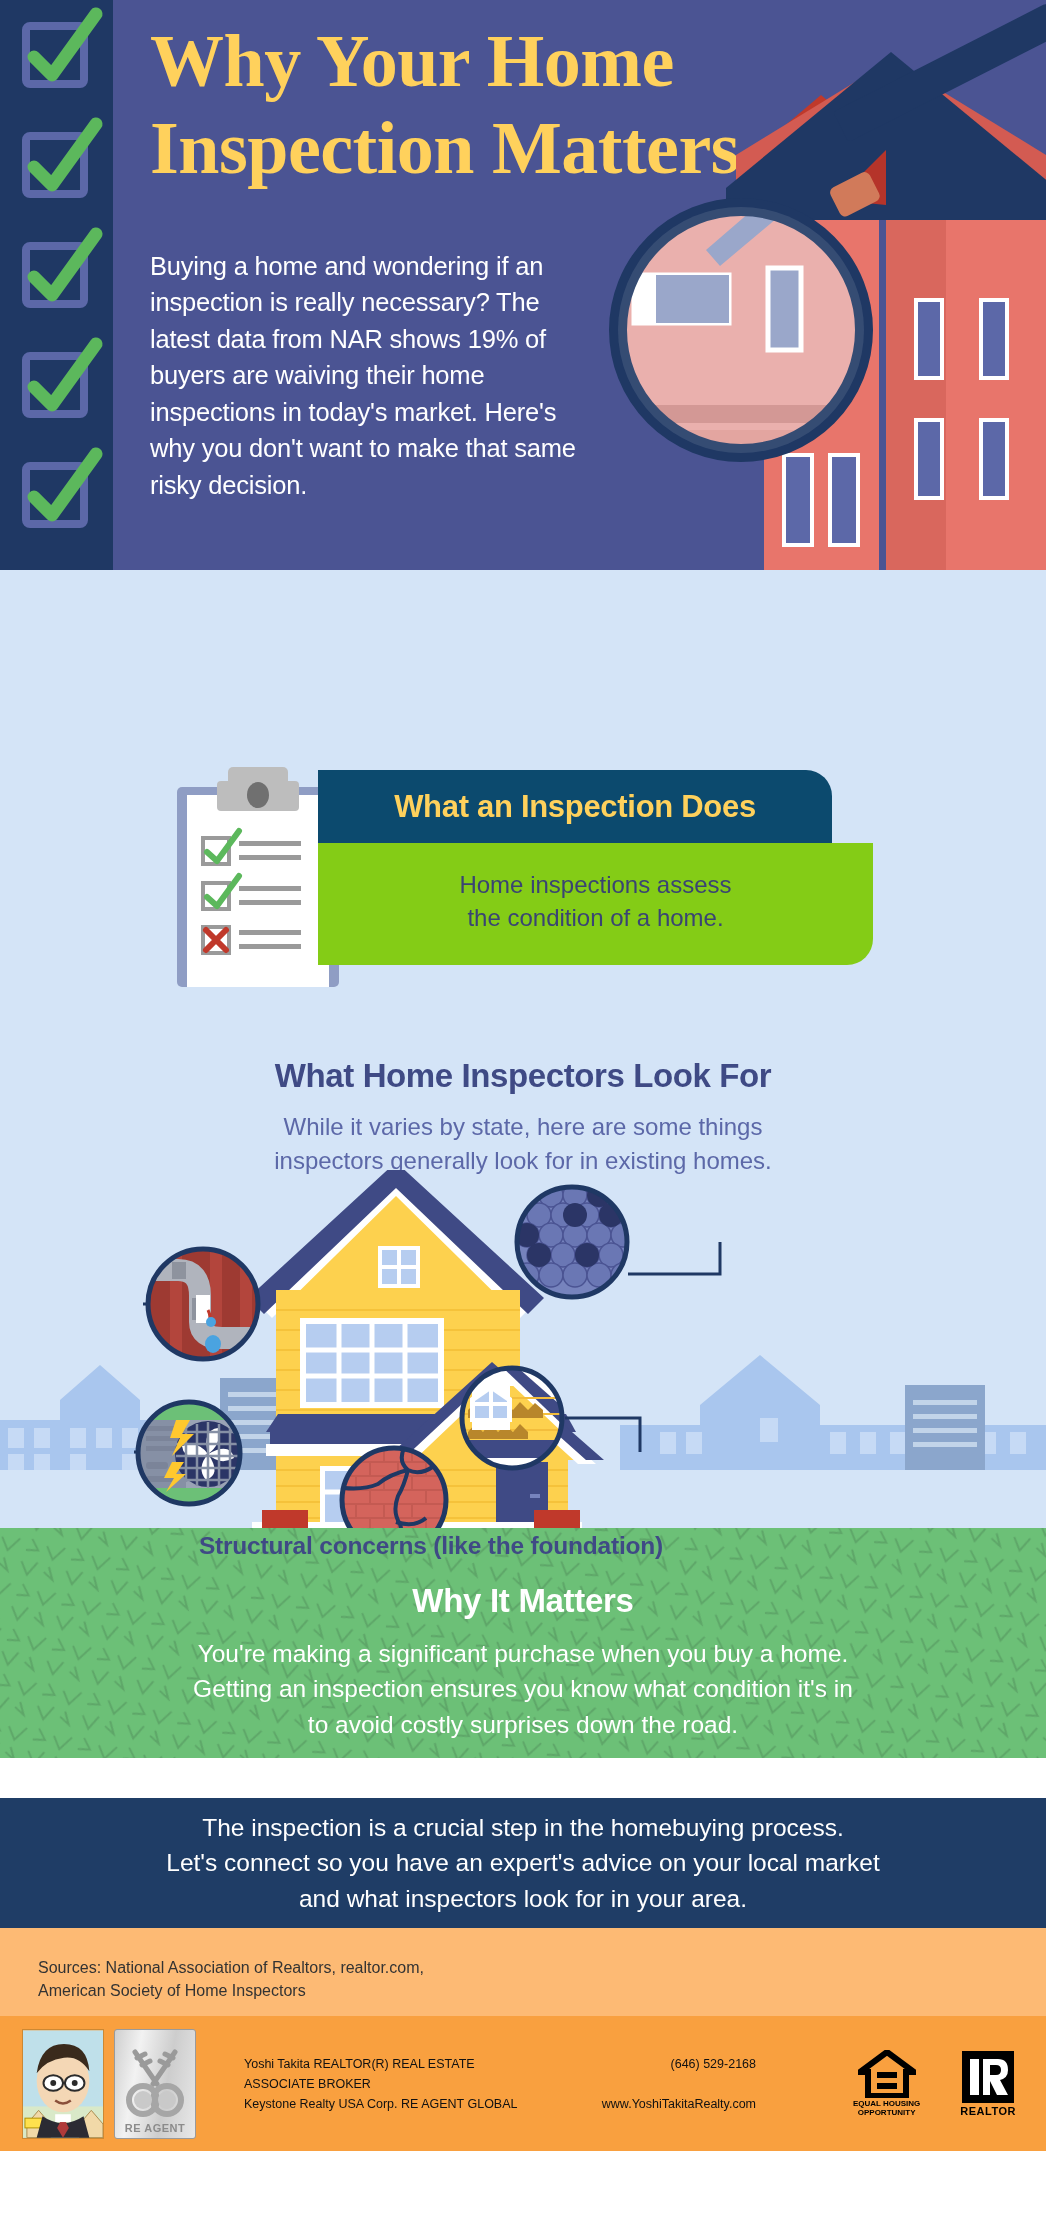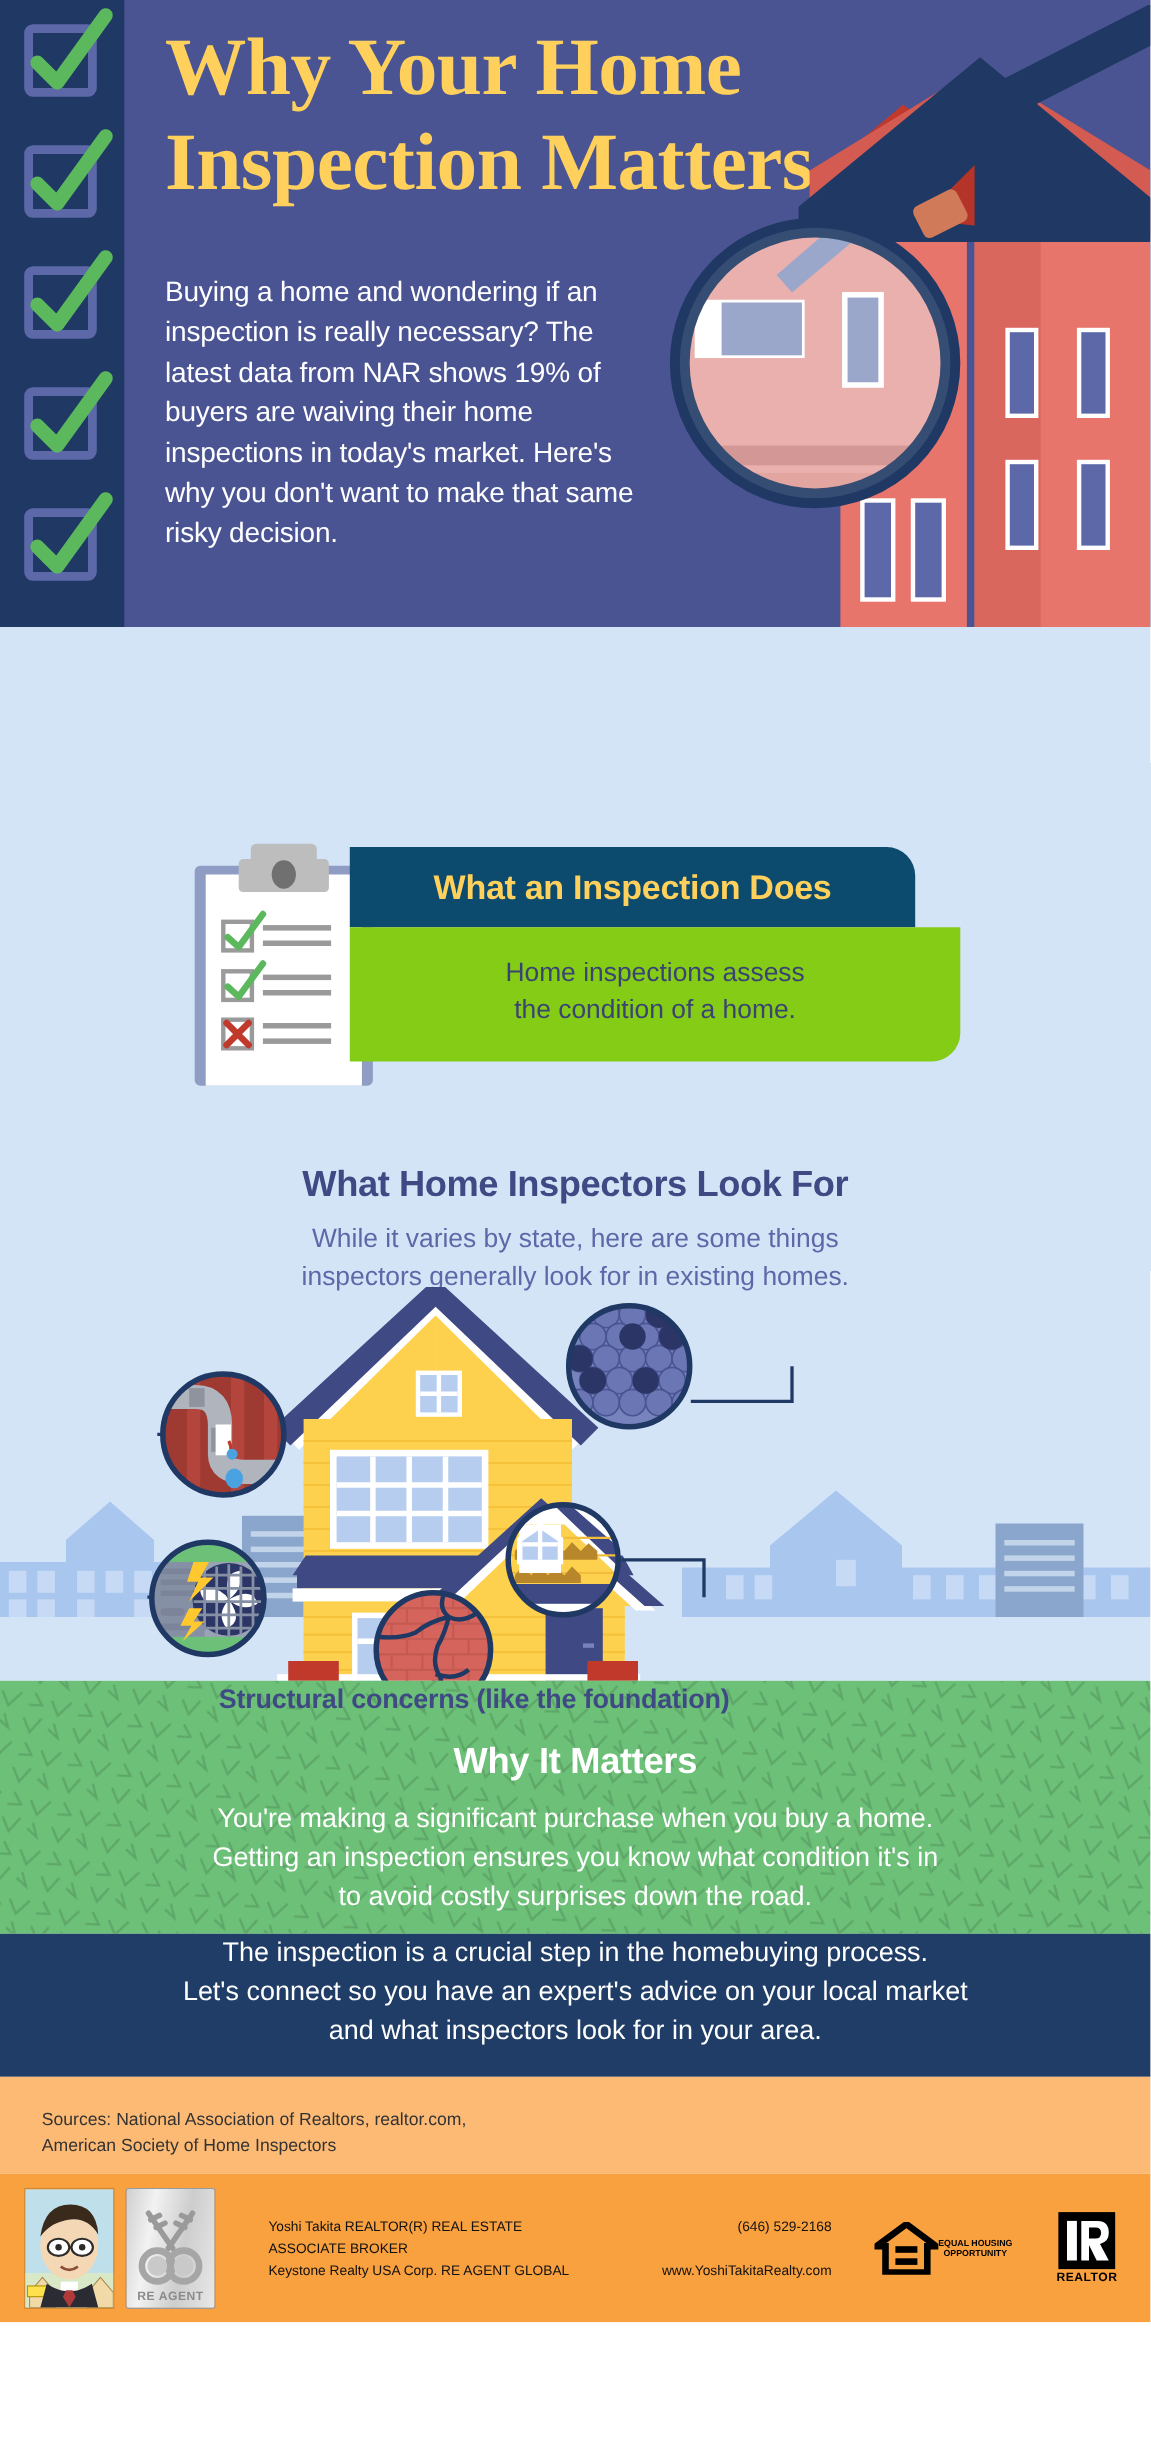--- a/index.html
+++ b/index.html
@@ -87,21 +87,21 @@
   }
   .why-body {
     position:absolute; left:0; top:108px; width:1046px; text-align:center;
     font-size:24.5px; line-height:1.44; color:#ffffff;
   }
 
   
   .cta {
     position:relative; width:1046px; height:130px;
     background:#1f3d66; display:flex; flex-direction:column;
-    align-items:center; 
+    align-items:center; justify-content:center;margin-top:40px;
   }
   .cta div { font-size:24.5px; line-height:1.44; color:#ffffff; text-align:center; }
 
   
   .sources {
     position:relative; width:1046px; height:88px; background:#fdba74;
     padding:28px 0 0 38px;
   }
   .sources div { font-size:16px; line-height:1.45; color:#333333; }
 
@@ -120,21 +120,21 @@
   }
   .reagent-txt {
     font-size:11px; font-weight:bold; color:#8b8b8b; letter-spacing:0.5px;
     margin-bottom:4px;
   }
   .agent-info { margin-left:48px; }
   .agent-row { display:flex; font-size:12.5px; color:#111; line-height:1.6; }
   .agent-row .a { width:280px; }
   .agent-row .b { width:232px; text-align:right; }
   .logos { margin-left:auto; display:flex; align-items:center; gap:40px; padding-right:30px;}
-  .eh { display:flex; flex-direction:row; align-items:center; }
+  .eh { display:flex; flex-direction:column; align-items:center; }
   .eh-cap { font-size:8px; font-weight:bold; line-height:1.05; text-align:center; color:#000; margin-top:2px; }
   .rl { display:flex; flex-direction:column; align-items:center; }
   .rl-cap { font-size:11px; font-weight:bold; letter-spacing:0.5px; color:#000; margin-top:2px; }
 </style>
 </head>
 <body>
 
 <div class="page">
 
   <div class="header">

